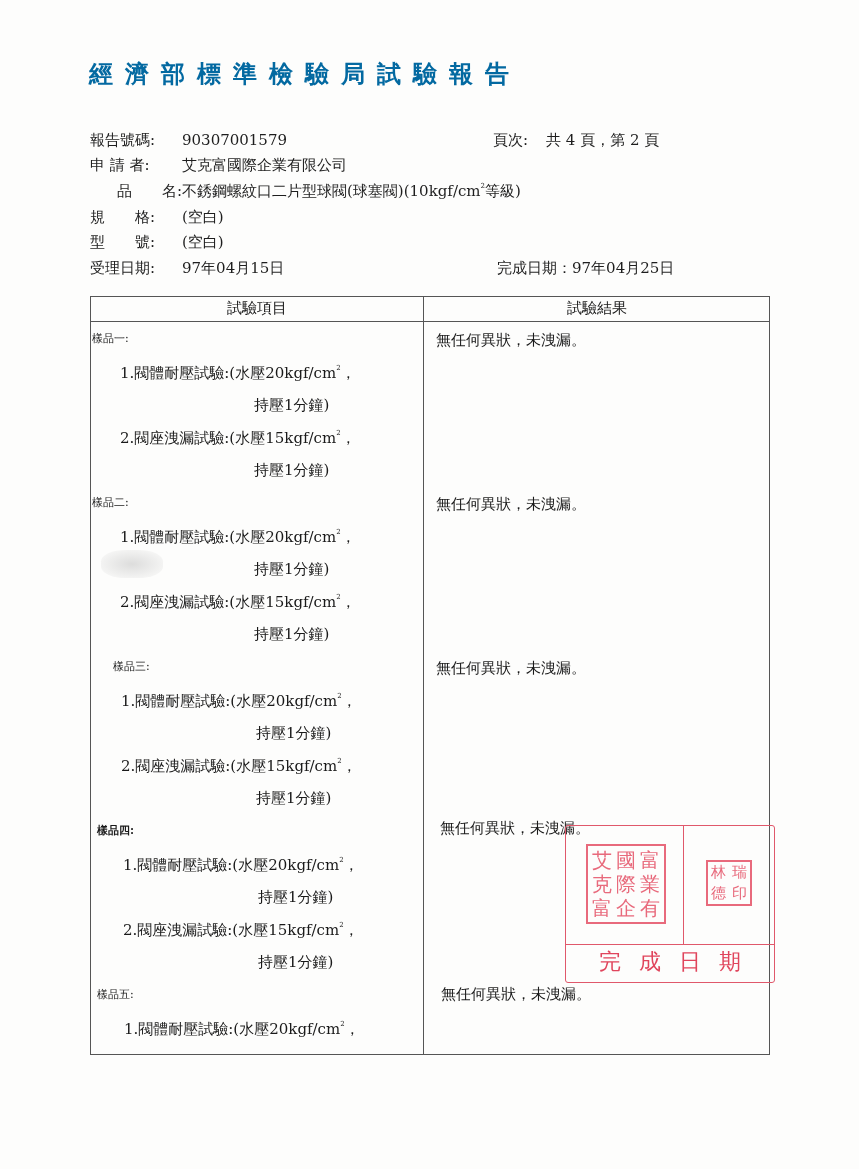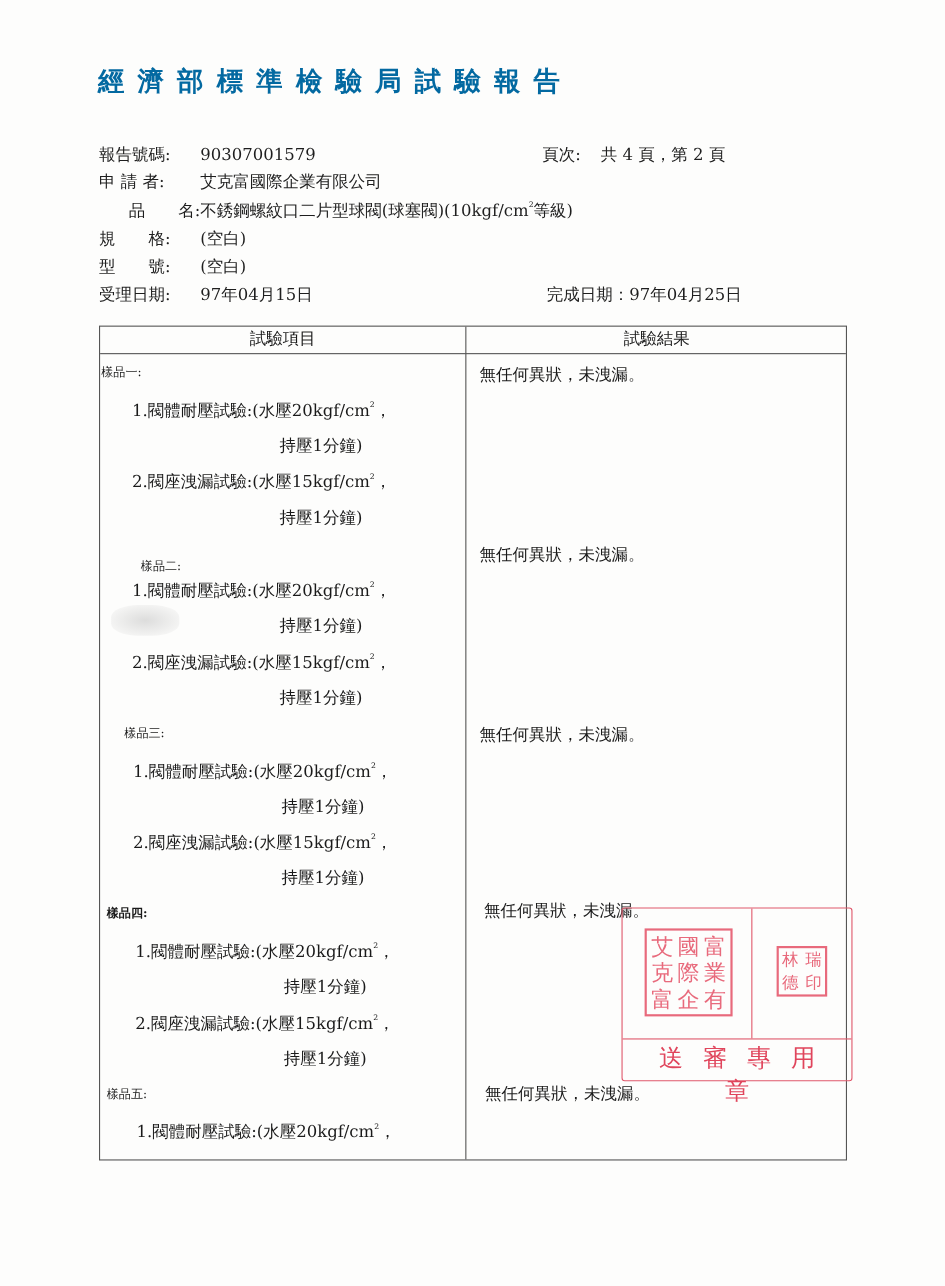--- a/index.html
+++ b/index.html
@@ -95,21 +95,21 @@
   <div class="sample" style="top:34px;">
     <div class="name" style="top:0;">樣品一:</div>
     <div class="line" style="left:29px;top:33px;"><span>1.閥體耐壓試驗:(水壓20kgf/cm</span><sup>2</sup><span>，</span></div>
     <div class="line" style="left:163px;top:65px;">持壓1分鐘)</div>
     <div class="line" style="left:29px;top:98px;"><span>2.閥座洩漏試驗:(水壓15kgf/cm</span><sup>2</sup><span>，</span></div>
     <div class="line" style="left:163px;top:130px;">持壓1分鐘)</div>
   </div>
   <div class="result" style="top:34px;">無任何異狀，未洩漏。</div>
 
   <div class="sample" style="top:198px;">
-    <div class="name" style="top:12px;padding-left:36px;">樣品二:</div>
+    <div class="name" style="top:0;">樣品二:</div>
     <div class="line" style="left:29px;top:33px;"><span>1.閥體耐壓試驗:(水壓20kgf/cm</span><sup>2</sup><span>，</span></div>
     <div class="line" style="left:163px;top:65px;">持壓1分鐘)</div>
     <div class="line" style="left:29px;top:98px;"><span>2.閥座洩漏試驗:(水壓15kgf/cm</span><sup>2</sup><span>，</span></div>
     <div class="line" style="left:163px;top:130px;">持壓1分鐘)</div>
   </div>
   <div class="result" style="top:198px;">無任何異狀，未洩漏。</div>
 
   <div class="sample" style="top:362px;">
     <div class="name" style="top:0;margin-left:21px;">樣品三:</div>
     <div class="line" style="left:30px;top:33px;"><span>1.閥體耐壓試驗:(水壓20kgf/cm</span><sup>2</sup><span>，</span></div>
@@ -150,14 +150,14 @@
     <span>富</span>
     <span>企</span>
     <span>有</span>
   </div>
   <div class="seal-small">
     <span>林</span>
     <span>瑞</span>
     <span>德</span>
     <span>印</span>
   </div>
-  <div class="caption">送審專用章</div>
+  <div class="caption">完成日期</div>
 </div>
 
 </body></html>

